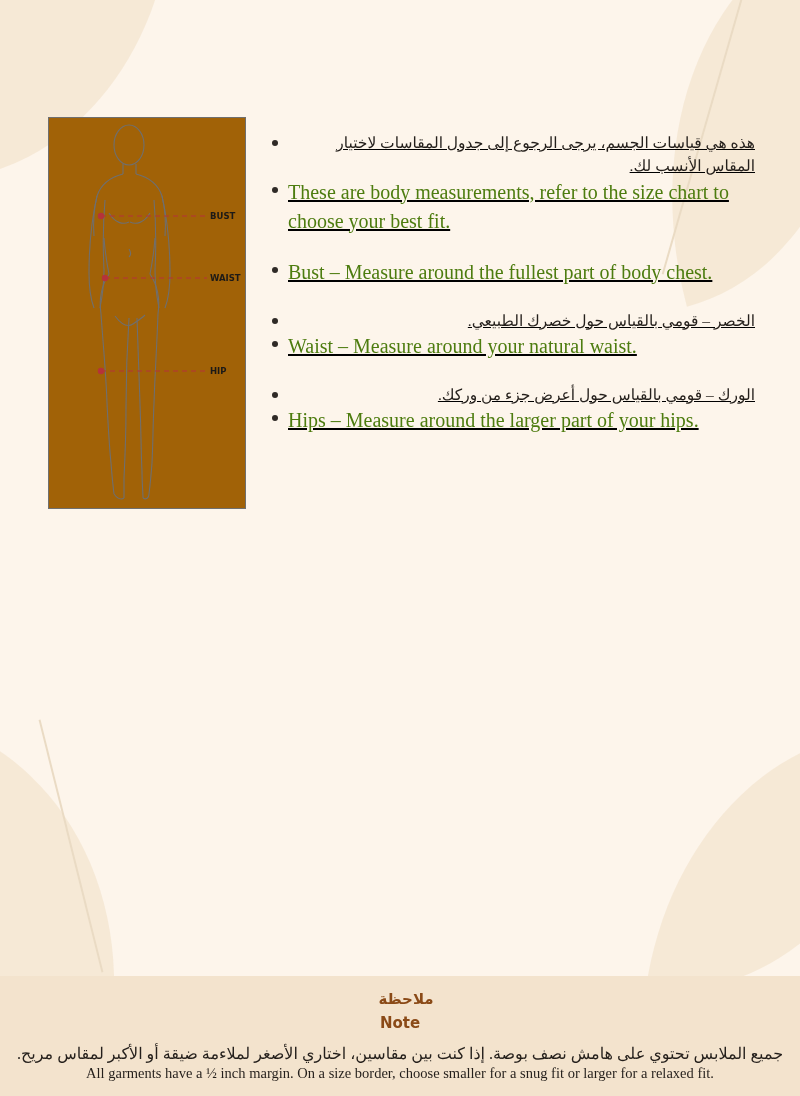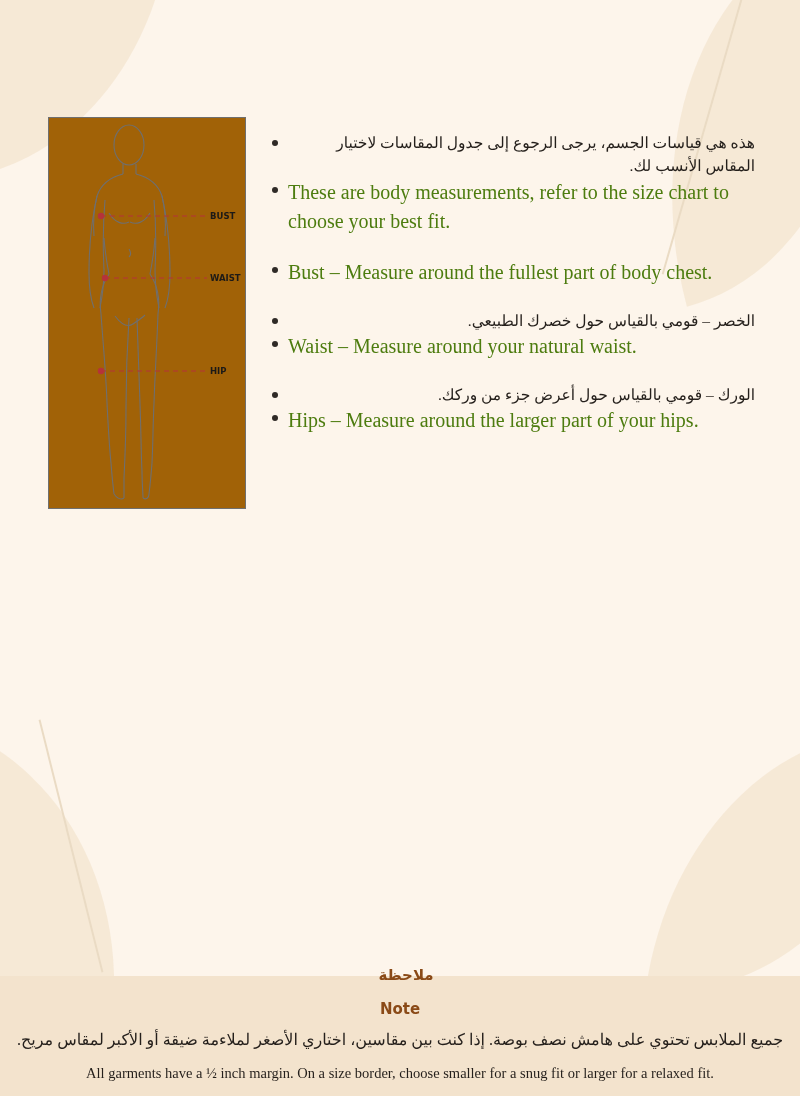--- a/index.html
+++ b/index.html
@@ -113,20 +113,21 @@
     width: 196px;
     height: 390px;
     border: 1px solid #6f6f6f;
     background: #a16207;
     position: relative;
   }
 
   .bullets {
     flex: 1;
     padding-top: 14px;
+    text-decoration: underline;
   }
   .bullet-group {
     margin-bottom: 22px;
   }
   .bullet-row {
     display: flex;
     align-items: flex-start;
     gap: 10px;
   }
   .dot {
@@ -228,32 +229,32 @@
     color: #8a4a17;
     font-weight: bold;
     direction: rtl;
     padding-left: 12px;
   }
   .note-en-title {
     font-family: "DejaVu Sans", sans-serif;
     font-size: 15px;
     color: #8a4a17;
     font-weight: bold;
-    margin-top: 16px;
+    margin-top: 6px;
   }
   .note-ar {
     direction: rtl;
     font-size: 16px;
     color: #241f1b;
     margin-top: 12px;
   }
   .note-en {
     font-size: 14.5px;
     color: #241f1b;
-    margin-top: 16px;
+    margin-top: 2px;
   }
 </style>
 </head>
 <body>
 
 <div class="page">
 
   <div class="bg-wrap">
     <div class="leaf leaf-tl"></div>
     <div class="leaf leaf-tr"></div>

